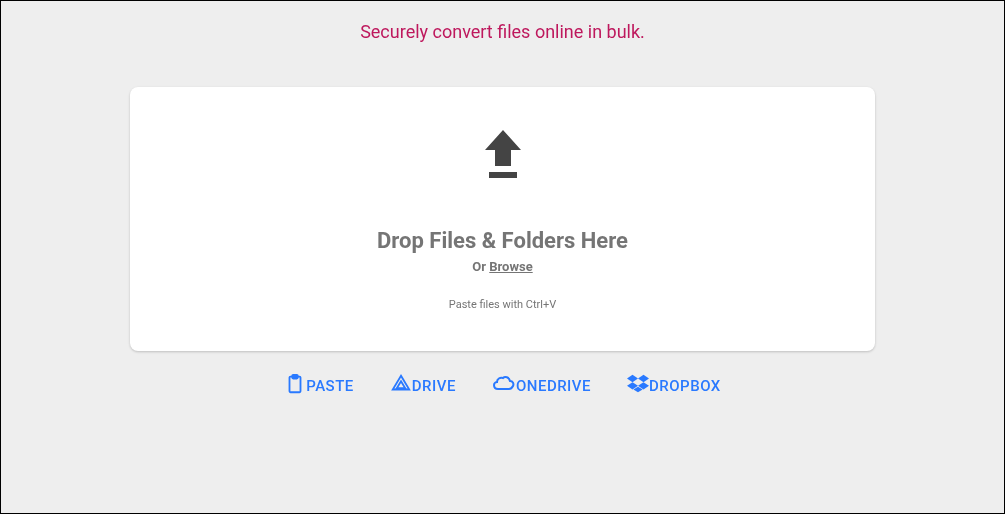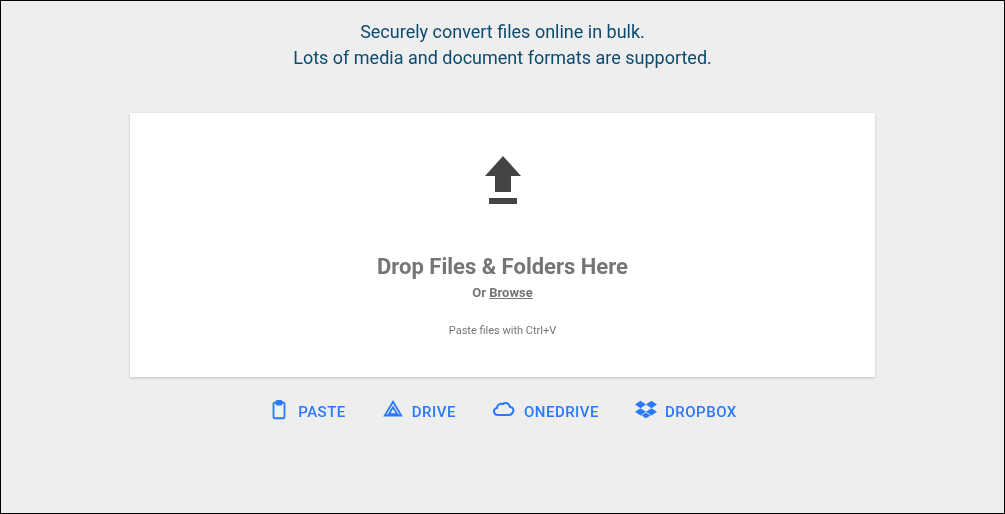--- a/index.html
+++ b/index.html
@@ -30,29 +30,29 @@
     .logo-icon {
       display: inline-flex;
       align-items: center;
       justify-content: center;
       margin: 0 -2px;
     }
     .tagline {
       text-align: center;
       margin-top: 18px;
       font-size: 18px;
-      color: #0c4a6e;
+      color: #be185d;
       line-height: 1.45;
     }
     .dropzone {
       margin-top: 42px;
       width: 745px;
       height: 264px;
       background: #fff;
-      border-radius: 0;
+      border-radius: 8px;
       box-shadow: 0 1px 3px rgba(0,0,0,0.12), 0 1px 2px rgba(0,0,0,0.08);
       display: flex;
       flex-direction: column;
       align-items: center;
       justify-content: center;
     }
     .upload-icon {
       margin-bottom: 40px;
     }
     .drop-title {
@@ -77,41 +77,39 @@
     }
     .actions {
       margin-top: 22px;
       display: flex;
       gap: 36px;
       align-items: center;
     }
     .action-btn {
       display: flex;
       align-items: center;
-      gap: 8px;
       color: #2979ff;
       font-size: 15px;
       font-weight: 500;
       letter-spacing: 0.5px;
       cursor: pointer;
       text-transform: uppercase;
       background: none;
       border: none;
       font-family: inherit;
     }
     .action-btn svg { flex-shrink: 0; }
   </style>
 </head>
 <body>
 
 <div class="container">
 
   <div class="tagline">
     <div>Securely convert files online in bulk.</div>
-    <div>Lots of media and document formats are supported.</div>
   </div>
 
   <div class="dropzone">
     <div class="upload-icon">
       <svg width="48" height="56" viewBox="0 0 48 56">
         <path d="M24 2 L42 22 L32 22 L32 38 L16 38 L16 22 L6 22 Z" fill="#444"></path>
         <rect x="10" y="44" width="28" height="6" fill="#444"></rect>
       </svg>
     </div>
     <div class="drop-title">Drop Files &amp; Folders Here</div>

